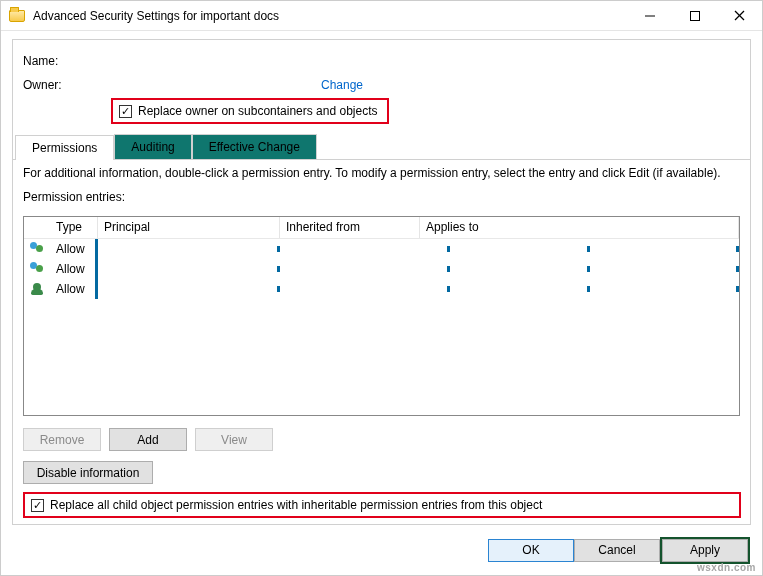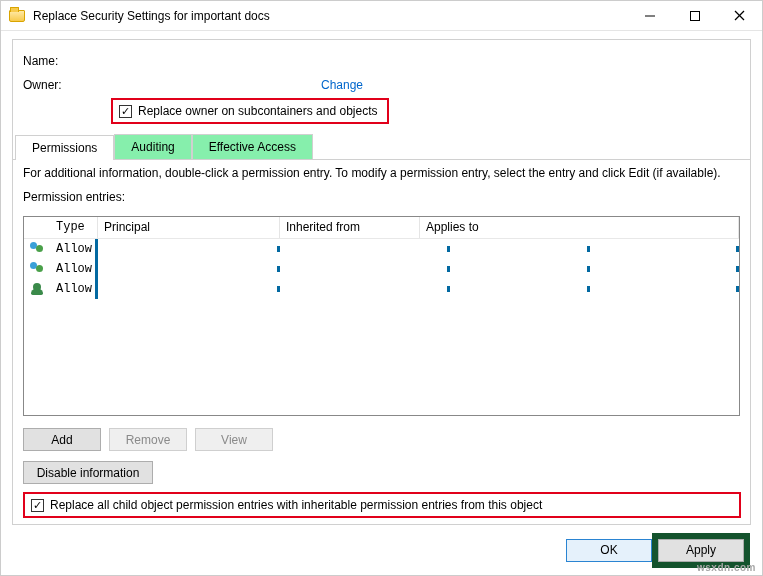--- a/index.html
+++ b/index.html
@@ -69,41 +69,41 @@
   .tab {
     padding: 5px 16px;
     border: 1px solid #d0d0d0;
     border-bottom: none;
     margin-right: 0px;
     background: #fff;
     position: relative;
     font-size: 12px;
   }
   .tab.active { background: #fff; top: 1px; }
-  .tab.inactive { background: #86efac; }
+  .tab.inactive { background: #0f766e; }
   .info-text { margin-bottom: 10px; }
   .perm-label { margin-bottom: 12px; }
   .grid {
     border: 1px solid #888;
     height: 200px;
     overflow: hidden;
   }
   .grid-head {
     display: flex; height: 22px;
     background: #fff;
     border-bottom: 1px solid #e8e8e8;
     font-size: 12px;
   }
   .grid-head .col, .grid-row .col {
     padding: 3px 6px;
     border-right: 3px solid #0369a1;
   }
   .grid-head .col { border-right: 1px solid #e5e5e5; }
   .col-icon { width: 26px; flex: none; border-right: none !important; }
-  .col-type { width: 48px; flex: none; font-family: Liberation Mono, monospace; }
+  .col-type { width: 48px; flex: none; }
   .col-principal { width: 182px; flex: none; }
   .col-access { width: 170px; flex: none; }
   .col-inherited { width: 140px; flex: none; }
   .col-applies { flex: 1; }
   .grid-body { }
   .grid-row { display: flex; height: 20px; align-items: center; }
   .user-icon {
     width: 16px; height: 14px; position: relative;
     display: inline-block;
   }
@@ -140,32 +140,32 @@
     display: flex; align-items: center;
     width: 718px;
   }
   .footer {
     position: absolute; left: 0; right: 0; bottom: 0;
     height: 50px; display: flex; justify-content: flex-end; align-items: center;
     padding-right: 12px; gap: 0;
   }
   .footer .btn { min-width: 86px; height: 23px; }
   .btn.ok { border: 1px solid #2a84d2; background: #e5f1fb; }
-  .apply-wrap { border: 6px solid #14532d; padding: 0; }
+  .apply-wrap { border: 2px solid #14532d; padding: 0; }
   .watermark {
     position: absolute; right: 6px; bottom: 2px;
     font-size: 10px; color: #a7a7a7; letter-spacing: 0.5px; font-weight: bold;
   }
 </style>
 </head>
 <body>
 
 <div class="titlebar">
   <span class="folder-icon"></span>
-  <span class="title">Replace Security Settings for important docs</span>
+  <span class="title">Advanced Security Settings for important docs</span>
   <div class="win-controls">
     <div class="win-btn">
       <svg width="10" height="10">
           <line x1="0" y1="5" x2="10" y2="5" stroke="#000" stroke-width="1"></line>
         </svg>
     </div>
     <div class="win-btn">
       <svg width="10" height="10">
           <rect x="0.5" y="0.5" width="9" height="9" fill="none" stroke="#000" stroke-width="1"></rect>
         </svg>
@@ -193,21 +193,21 @@
   <div class="replace-owner-wrap">
     <span class="highlight-red">
       <span class="checkbox">✓</span>
       <span>Replace owner on subcontainers and objects</span>
     </span>
   </div>
 
   <div class="tabs">
     <div class="tab active">Permissions</div>
     <div class="tab inactive">Auditing</div>
-    <div class="tab inactive">Effective Access</div>
+    <div class="tab inactive">Effective Change</div>
   </div>
 
   <div class="info-text">For additional information, double-click a permission entry. To modify a permission entry, select the entry and click Edit (if available).</div>
   <div class="perm-label">Permission entries:</div>
 
   <div class="grid">
     <div class="grid-head">
       <div class="col col-icon"></div>
       <div class="col col-type">Type</div>
       <div class="col col-principal">Principal</div>
@@ -236,36 +236,37 @@
         <div class="col col-type">Allow</div>
         <div class="col col-principal"></div>
           <div class="col col-access"></div>
           <div class="col col-inherited"></div>
           <div class="col col-applies"></div>
       </div>
     </div>
   </div>
 
   <div class="btn-row">
+    <span class="btn disabled">Remove</span>
     <span class="btn">Add</span>
-    <span class="btn disabled">Remove</span>
     <span class="btn disabled">View</span>
   </div>
 
   <div class="disable-inh">
     <span class="btn" style="min-width:130px;">Disable information</span>
   </div>
 
   <div class="replace-child">
     <span class="checkbox">✓</span>
     <span>Replace all child object permission entries with inheritable permission entries from this object</span>
   </div>
 
 </div>
 
 <div class="footer">
   <span class="btn ok">OK</span>
+  <span class="btn">Cancel</span>
   <span class="apply-wrap">
     <span class="btn">Apply</span>
   </span>
 </div>
 
 <div class="watermark">wsxdn.com</div>
 
 </body></html>

